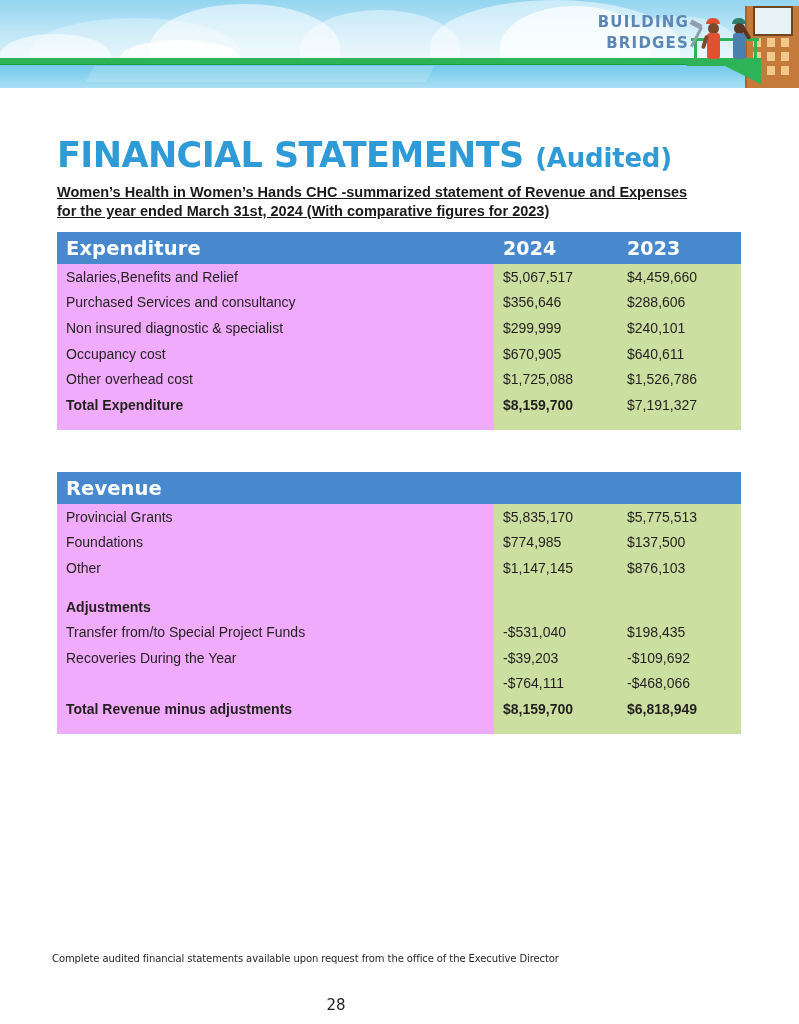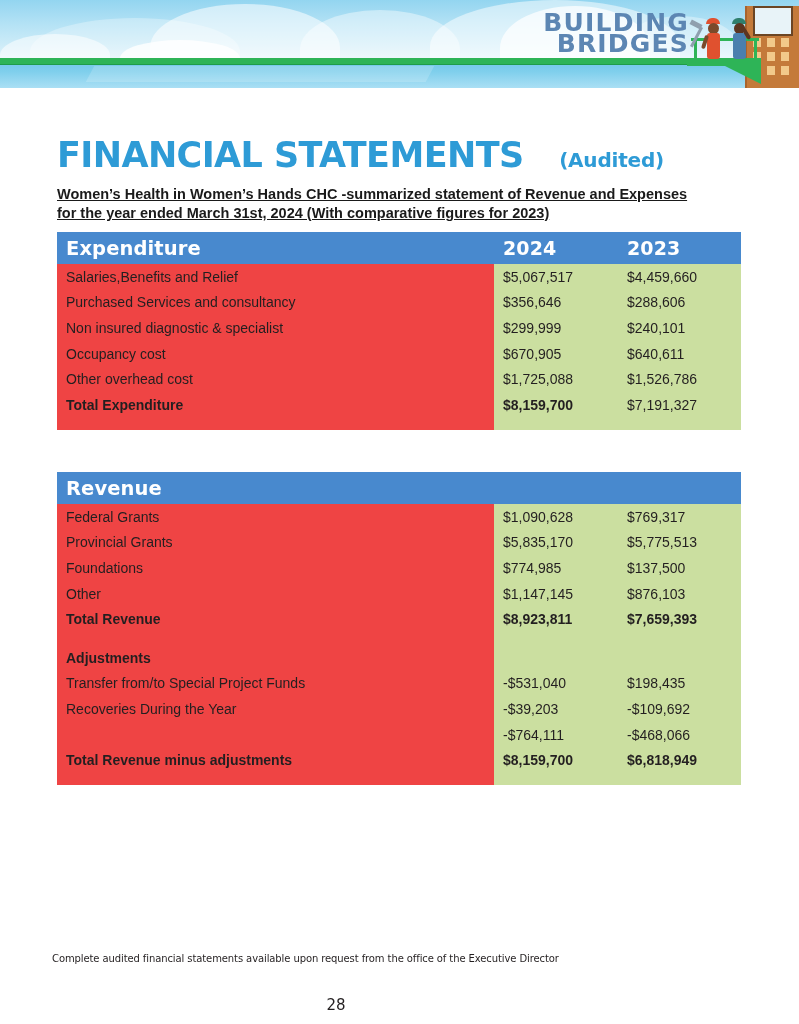--- a/index.html
+++ b/index.html
@@ -66,21 +66,21 @@
     background: #2eb457;
     box-shadow: 0 1px 0 #1f9c49;
   }
 
   .logo-text {
     position: absolute;
     right: 110px; top: 12px;
     text-align: right;
     font-family: "DejaVu Sans", sans-serif;
     font-weight: bold;
-    font-size: 25px;
+    font-size: 15px;
     letter-spacing: 1.2px;
     line-height: 21px;
     color: #5c86b3;
   }
   .logo-text .l2 { display: block; }
 
   
   .artwork { position: absolute; right: 0; top: 0; width: 130px; height: 88px; }
   .building {
     position: absolute; right: 0; top: 6px;
@@ -125,23 +125,22 @@
     font-family: "DejaVu Sans", sans-serif;
     font-weight: bold;
     font-size: 35px;
     line-height: 38px;
     color: #2e9bd6;
     letter-spacing: -0.6px;
     margin: 0;
     white-space: nowrap;
   }
   .main-title .audited {
-    font-size: 20px;
+    font-size: 26px;
     letter-spacing: -0.2px;
-    margin-left: 24px;
   }
   .subtitle {
     margin: 6px 0 0 0;
     font-family: "Liberation Sans", sans-serif;
     font-weight: bold;
     font-size: 14.5px;
     line-height: 19px;
     color: #1a1a1a;
     max-width: 640px;
     text-decoration: underline;
@@ -176,21 +175,21 @@
     background: #4889ce;
     color: #ffffff;
     font-family: "DejaVu Sans", sans-serif;
     font-weight: bold;
     font-size: 19px;
     height: 32px;
     letter-spacing: .1px;
   }
   .hdr-row th.hdr-label { font-size: 19.5px; }
 
-  td.lbl { background: #ef4444; color: #231f20; }
+  td.lbl { background: #f0abfc; color: #231f20; }
   td.val { background: #cbdfa0; color: #231f20; }
   tr.total td.lbl, tr.total td.val { font-weight: bold; }
   tr.total td.val.plain { font-weight: normal; }
   tr.subhead td.lbl { font-weight: bold; }
   tr.spacer td { height: 13px; }
   tr.tail td { height: 12px; }
 
   
   .footnote {
     position: absolute;
@@ -343,43 +342,33 @@
   </colgroup>
   <thead>
     <tr class="hdr-row">
       <th class="hdr-label">Revenue</th>
       <th></th>
       <th></th>
     </tr>
   </thead>
   <tbody>
       <tr>
-        <td class="lbl">Federal Grants</td>
-        <td class="val">$1,090,628</td>
-        <td class="val">$769,317</td>
-      </tr>
-      <tr>
         <td class="lbl">Provincial Grants</td>
         <td class="val">$5,835,170</td>
         <td class="val">$5,775,513</td>
       </tr>
       <tr>
         <td class="lbl">Foundations</td>
         <td class="val">$774,985</td>
         <td class="val">$137,500</td>
       </tr>
       <tr>
         <td class="lbl">Other</td>
         <td class="val">$1,147,145</td>
         <td class="val">$876,103</td>
-      </tr>
-      <tr class="total">
-        <td class="lbl">Total Revenue</td>
-        <td class="val">$8,923,811</td>
-        <td class="val">$7,659,393</td>
       </tr>
       <tr class="spacer">
         <td class="lbl"></td>
         <td class="val"></td>
         <td class="val"></td>
       </tr>
       <tr class="subhead">
         <td class="lbl">Adjustments</td>
         <td class="val"></td>
         <td class="val"></td>

